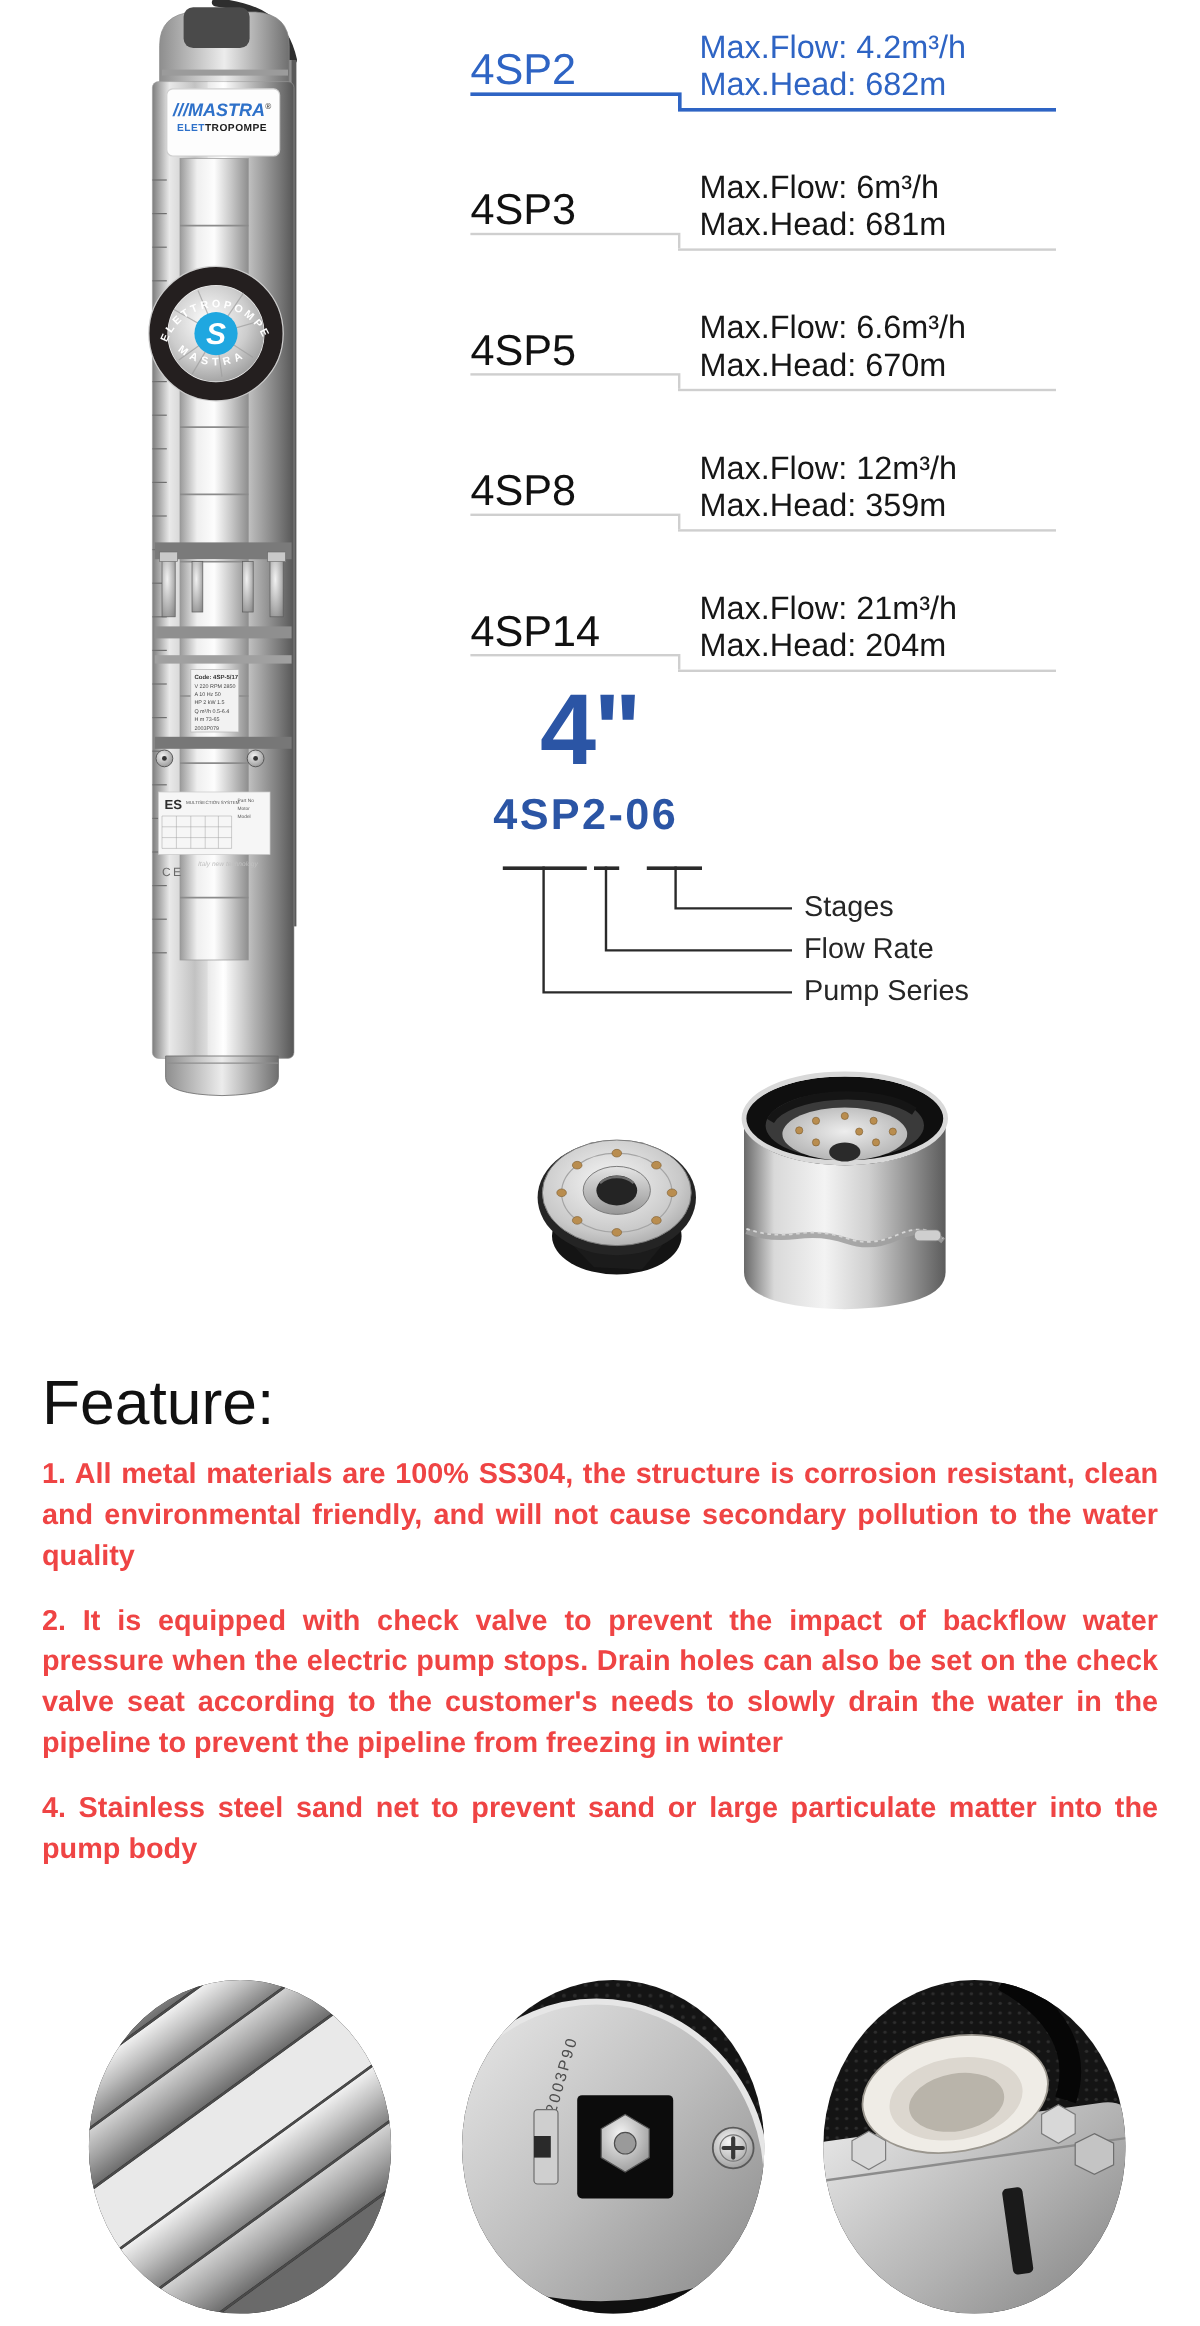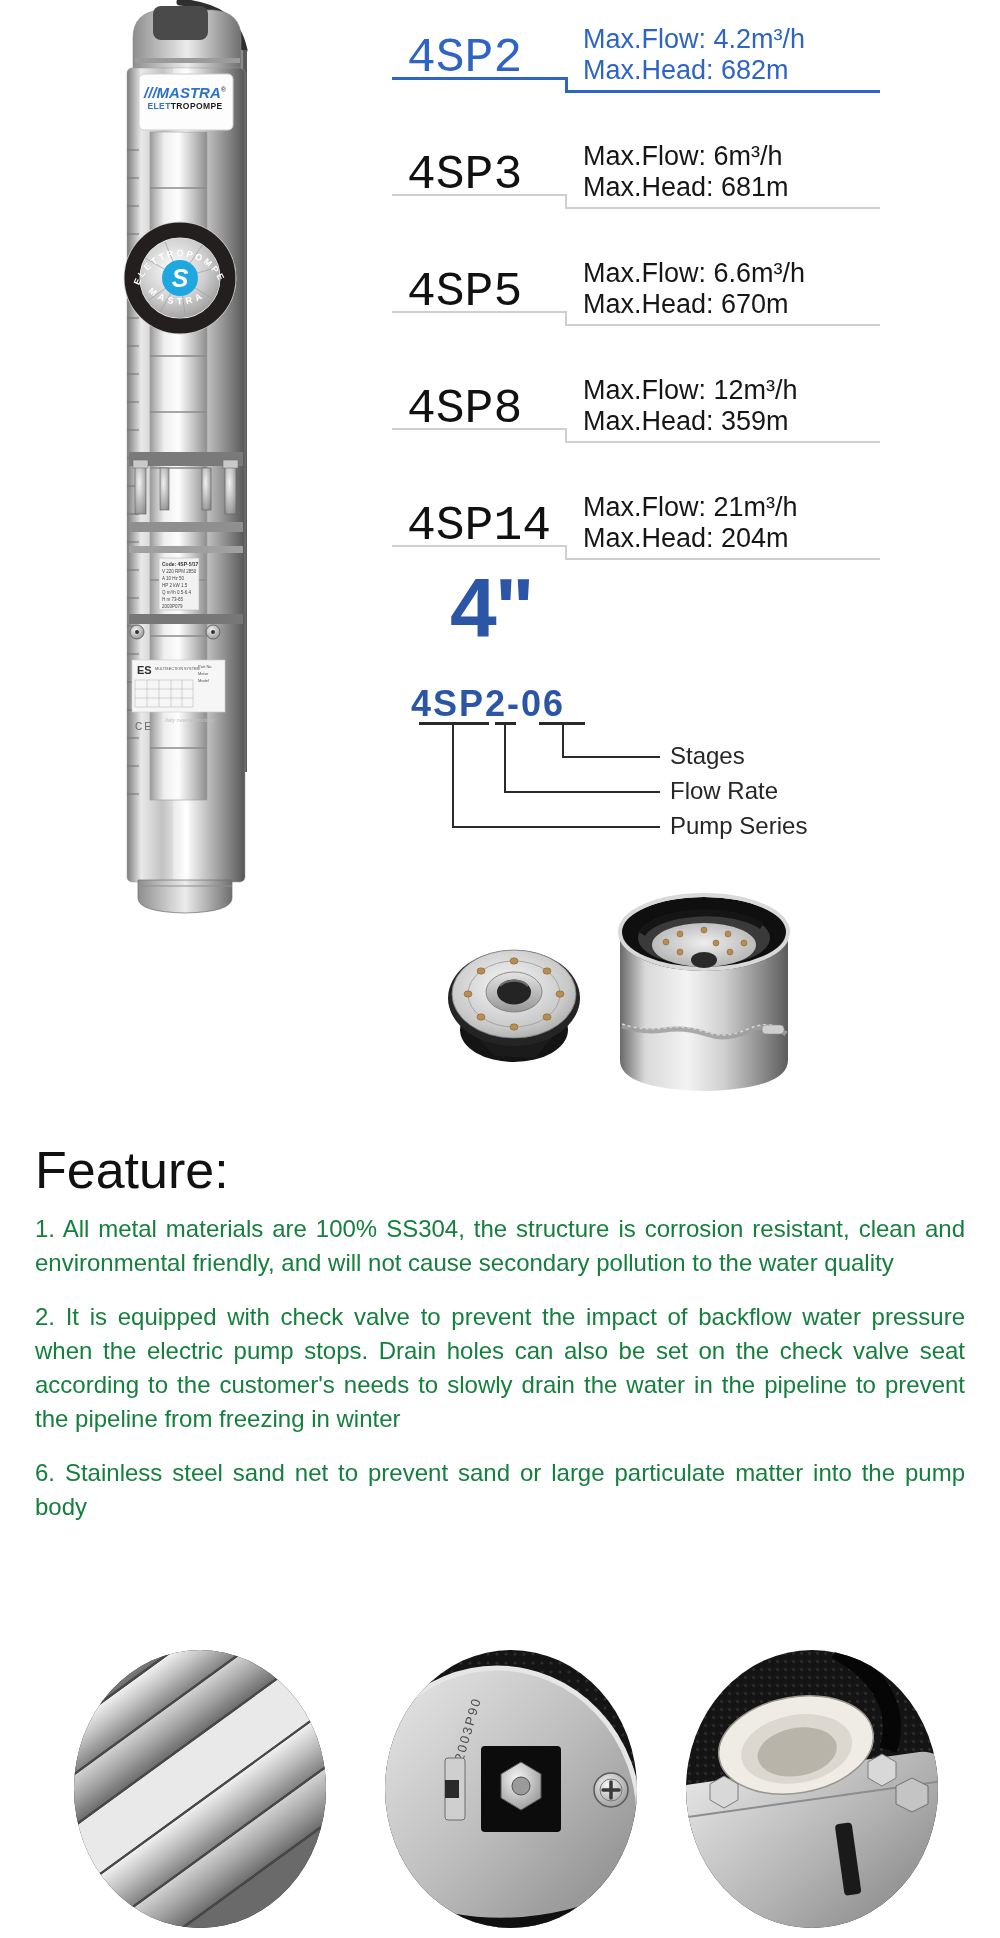--- a/index.html
+++ b/index.html
@@ -1,44 +1,44 @@
 <!DOCTYPE html>
 <html><head>
 <meta charset="utf-8">
 <style>
   html,body{margin:0;padding:0;background:#fff;}
   .page{position:relative;width:1000px;height:1938px;background:#fff;overflow:hidden;
         font-family:"Liberation Sans","DejaVu Sans",sans-serif;color:#1a1a1a;}
   
   .spec-row{position:absolute;left:390px;width:502px;height:104px;}
-  .spec-row .model{position:absolute;left:17px;top:14px;font-size:48px;line-height:40px;color:#111;font-family:Liberation Mono, monospace;}
+  .spec-row .model{position:absolute;left:2px;top:14px;font-size:36px;line-height:40px;color:#111;}
   .spec-row .vals{position:absolute;left:193px;top:0;font-size:27px;line-height:31px;color:#161616;}
   .spec-row .lineA{position:absolute;left:2px;top:53px;width:173px;height:0;border-top:2px solid #cfcfcf;}
   .spec-row .lineV{position:absolute;left:175px;top:53px;width:0;height:13px;border-left:2px solid #cfcfcf;}
   .spec-row .lineB{position:absolute;left:175px;top:66px;width:315px;height:0;border-top:2px solid #cfcfcf;}
   .spec-row.hl .model,.spec-row.hl .vals{color:#2E64C4;}
   .spec-row.hl .lineA,.spec-row.hl .lineB{border-top:3px solid #2E64C4;}
   .spec-row.hl .lineV{border-left:3px solid #2E64C4;}
   
   .size-label{position:absolute;left:450px;top:560px;font-size:84px;font-weight:bold;color:#2B55A5;letter-spacing:-2px;}
-  .model-code{position:absolute;left:411px;top:683px;font-size:36px;font-weight:bold;color:#2B55A5;letter-spacing:2px;}
+  .model-code{position:absolute;left:411px;top:658px;font-size:36px;font-weight:bold;color:#2B55A5;letter-spacing:2px;}
   .code-underlines div{position:absolute;height:0;border-top:3px solid #2a2a2a;top:722px;}
   .u1{left:419px;width:70px;} .u2{left:495px;width:21px;} .u3{left:539px;width:46px;}
   .diagram-svg{position:absolute;left:410px;top:715px;}
   .bd-label{position:absolute;left:670px;font-size:24px;line-height:24px;color:#262626;}
   
   .pump-label-txt{position:absolute;left:139px;top:82px;width:92px;text-align:center;}
   .pump-label-txt .mastra{font-style:italic;font-weight:bold;color:#2E71C9;font-size:15px;line-height:16px;}
   .pump-label-txt .mastra .reg{font-size:7px;vertical-align:super;color:#555;}
   .pump-label-txt .sub{font-size:8.5px;font-weight:bold;letter-spacing:.4px;line-height:11px;}
   .pump-label-txt .sub .b{color:#2E71C9;text-align:center;} .pump-label-txt .sub .k{color:#1c1c1c;}
   
   .feature{position:absolute;left:35px;top:1148px;width:930px;}
   .feature h2{margin:0;font-size:52px;font-weight:normal;color:#111;line-height:44px;}
-  .feature p{margin:20px 0 0 0;font-size:24px;line-height:34px;text-align:justify;color:#15803d;}
+  .feature p{margin:20px 0 0 0;font-size:24px;line-height:34px;text-align:justify;color:#ef4444;font-weight:bold;}
   svg text{font-family:"Liberation Sans","DejaVu Sans",sans-serif;}
 </style>
 </head>
 <body>
 
 <div class="page">
 
   <svg style="position:absolute;left:85px;top:0;" width="215" height="920" viewBox="0 0 215 920">
     <defs>
       <linearGradient id="steelH" x1="0" y1="0" x2="1" y2="0">
@@ -363,21 +363,21 @@
     <ellipse cx="92" cy="76" rx="13" ry="8" fill="#2a2a2a"></ellipse>
     <path d="M10,142 q 20,7 42,4 t 42,4 t 42,-3 t 38,3" stroke="#9e9e9e" stroke-width="5" fill="none" opacity="0.85"></path>
     <path d="M10,140 q 20,7 42,4 t 42,4 t 42,-3 t 38,3" stroke="#d6d6d6" stroke-width="1.5" fill="none" stroke-dasharray="3,3"></path>
     <rect x="150" y="141" width="22" height="9" rx="4" fill="#cfcfcf" stroke="#8a8a8a" stroke-width="0.6"></rect>
   </svg>
 
   <div class="feature">
     <h2>Feature:</h2>
     <p>1. All metal materials are 100% SS304, the structure is corrosion resistant, clean and environmental friendly, and will not cause secondary pollution to the water quality</p>
     <p>2. It is equipped with check valve to prevent the impact of backflow water pressure when the electric pump stops. Drain holes can also be set on the check valve seat according to the customer's needs to slowly drain the water in the pipeline to prevent the pipeline from freezing in winter</p>
-    <p>6. Stainless steel sand net to prevent sand or large particulate matter into the pump body</p>
+    <p>4. Stainless steel sand net to prevent sand or large particulate matter into the pump body</p>
   </div>
 
   <svg style="position:absolute;left:74px;top:1650px;" width="252" height="278" viewBox="0 0 252 278">
     <defs>
       <clipPath id="c1clip">
           <ellipse cx="126" cy="139" rx="126" ry="139"></ellipse>
         </clipPath>
       <linearGradient id="band1" x1="0" y1="0" x2="0" y2="1">
         <stop offset="0" stop-color="#f0f0f0"></stop>
           <stop offset="0.5" stop-color="#bdbdbd"></stop>

